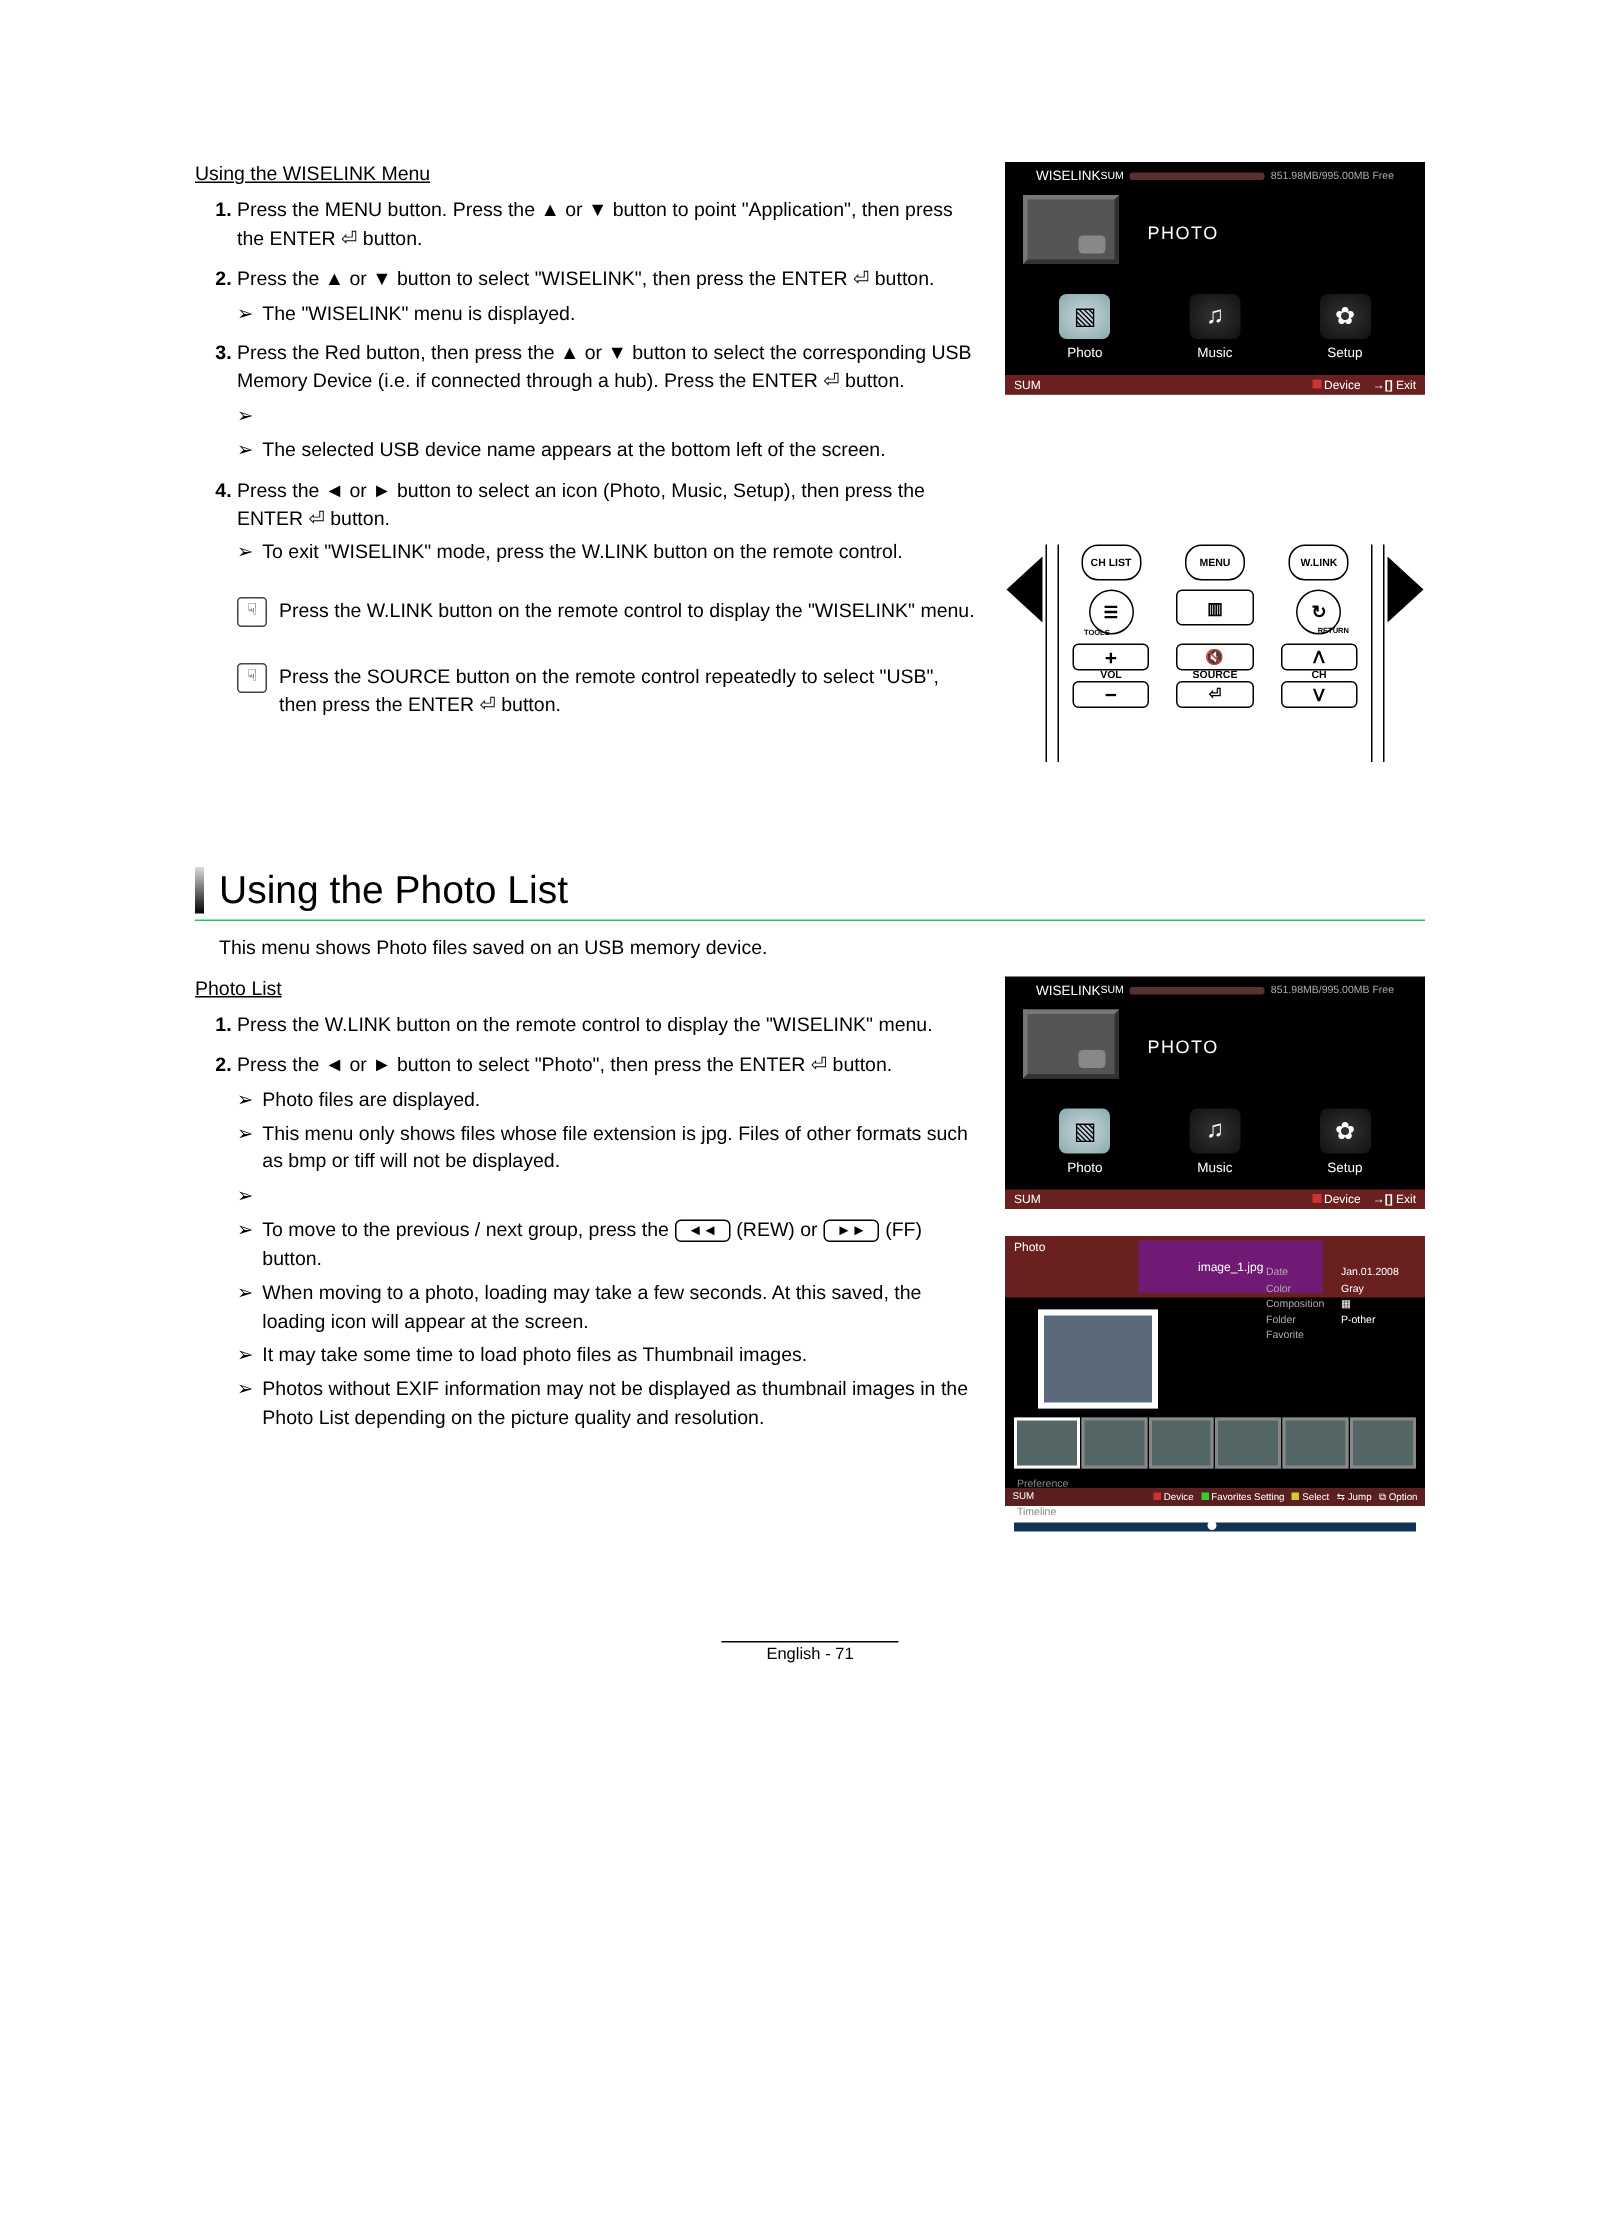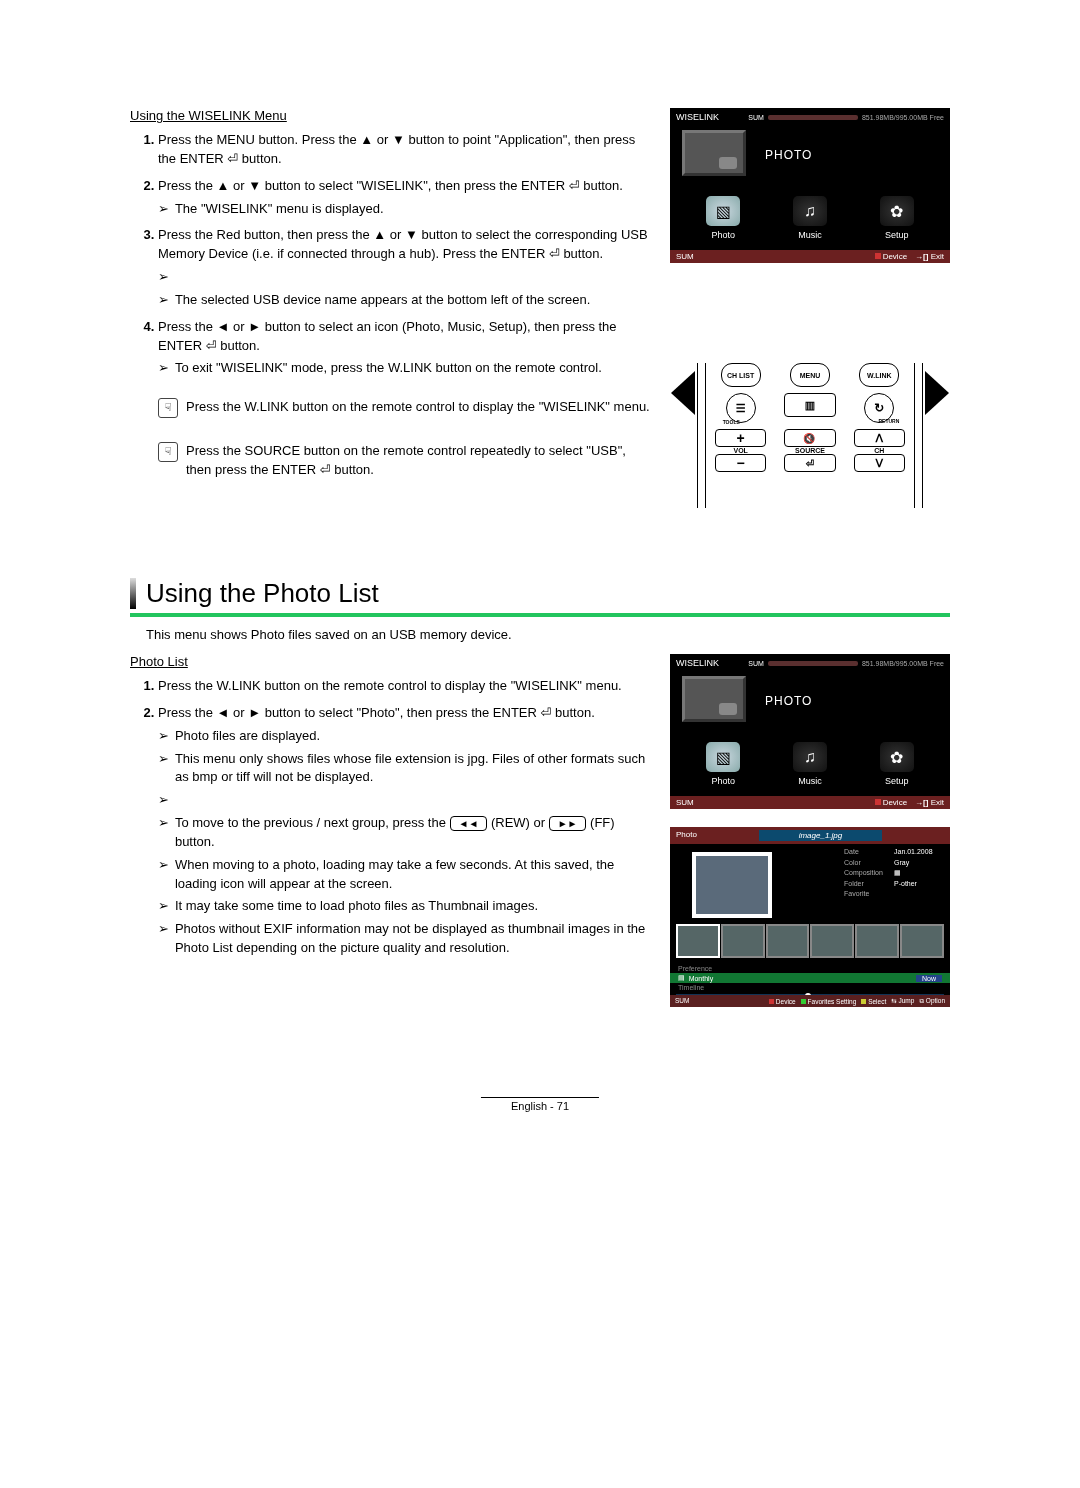--- a/index.html
+++ b/index.html
@@ -68,21 +68,21 @@
   height: 18px;
   display: flex;
   align-items: center;
   justify-content: center;
   font-size: 11px;
   flex-shrink: 0;
 }
 .h2-heading {
   font-size: 26px;
   font-weight: normal;
-  border-bottom: 4px solid #22c55e;
+  border-bottom: 1px solid #22c55e;
   padding-bottom: 4px;
   margin-top: 70px;
   margin-bottom: 10px;
   display: flex;
   align-items: stretch;
 }
 .h2-heading .bar {
   width: 6px;
   background: linear-gradient(#ddd, #000);
   margin-right: 10px;
@@ -109,21 +109,21 @@
   background: #000;
   color: #fff;
   font-size: 9px;
   width: 280px;
   height: 155px;
   position: relative;
   margin-bottom: 18px;
 }
 .tv-header {
   display: flex;
-  justify-content: space-between;
+  justify-content: center;
   padding: 4px 6px;
   font-size: 9px;
 }
 .tv-header .right {
   font-size: 7px;
   color: #aaa;
 }
 .tv-header .sum-bar {
   display: flex;
   align-items: center;
@@ -288,24 +288,23 @@
   height: 180px;
   position: relative;
 }
 .pb-header {
   background: #6b2020;
   padding: 3px 6px;
   display: flex;
   justify-content: space-between;
 }
 .pb-header .imgname {
-  background: #0c4a6e;
-  padding: 1px 40px;
+  background: #701a75;
+  padding: 13px 40px;
   font-size: 8px;
-  font-style: italic;
 }
 .pb-info {
   position: absolute;
   right: 10px;
   top: 20px;
   width: 96px;
   font-size: 7px;
   line-height: 1.5;
 }
 .pb-info-row {

